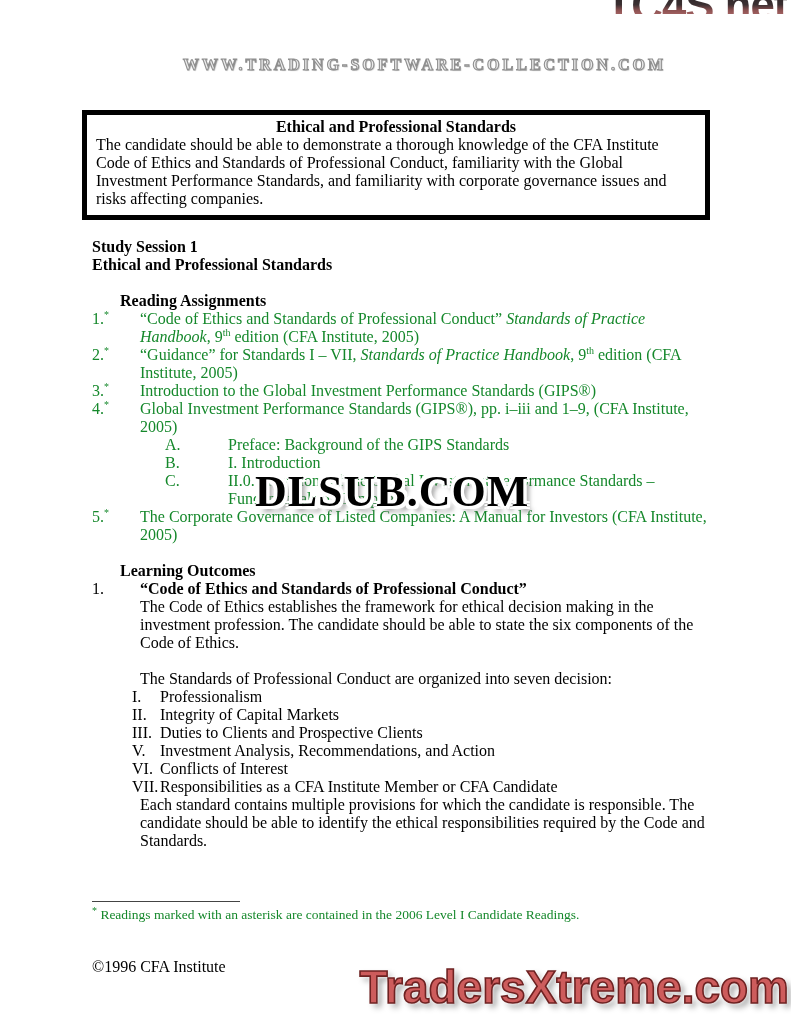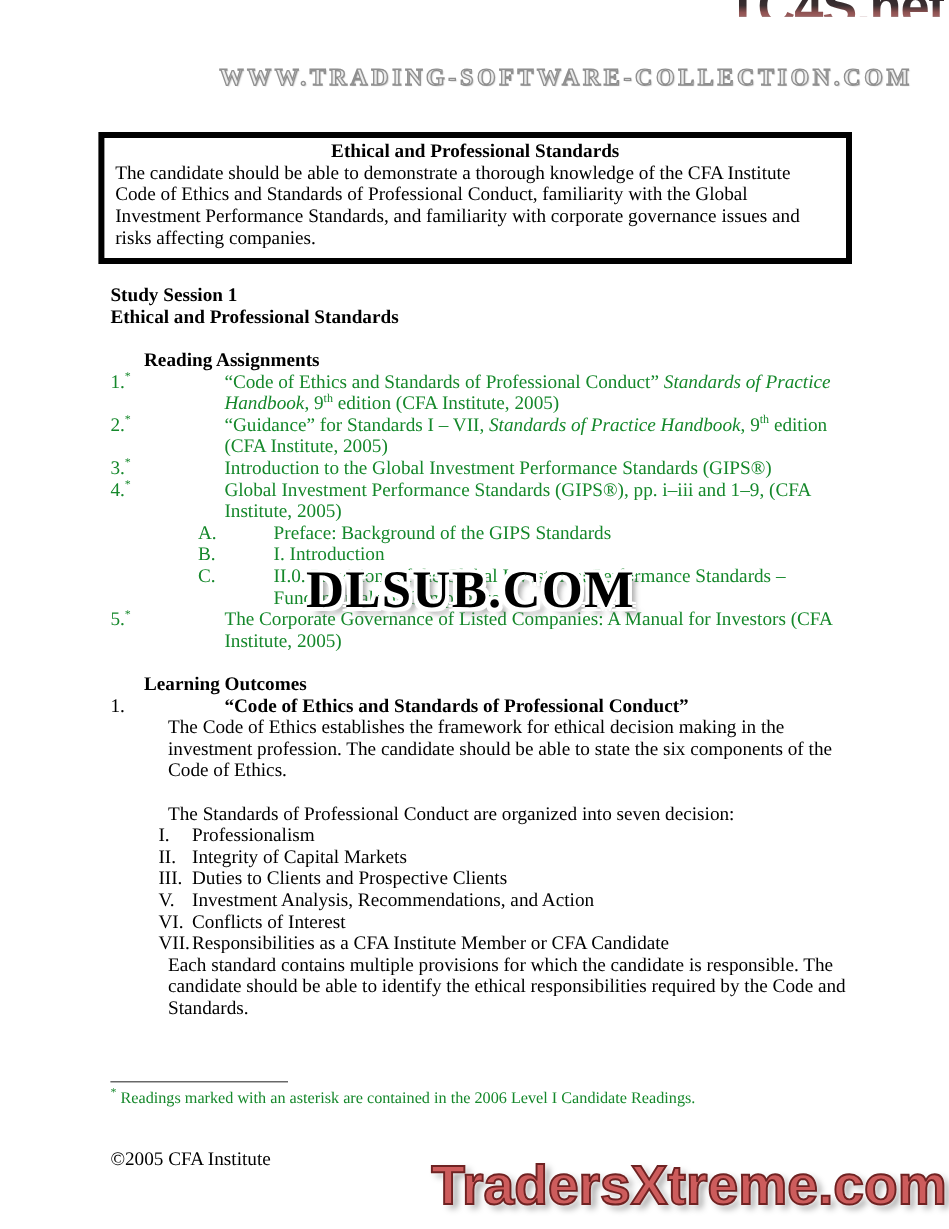--- a/index.html
+++ b/index.html
@@ -22,21 +22,21 @@
     position: absolute; top: -4px; right: 4px;
     font-family: "Liberation Sans", sans-serif;
     font-weight: bold; font-size: 46px; letter-spacing: -1px;
     background: linear-gradient(180deg, #2f272a 0%, #3a2f31 48%, #8d5252 80%, #a06060 100%);
     -webkit-background-clip: text; background-clip: text; color: transparent;
     transform: scaleX(0.95); transform-origin: right;
   }
   .tsc-watermark {
     position: absolute; top: 56px; left: 183px;
     font-family: "Liberation Serif", serif;
-    font-weight: bold; font-size: 20px; letter-spacing: 3px;
+    font-weight: bold; font-size: 16px; letter-spacing: 3px;
     color: #ececec;
     -webkit-text-stroke: 1.1px #8f8f8f;
     text-shadow: 1px 1px 1px #c4c4c4;
     white-space: nowrap;
   }
   .dlsub-watermark {
     position: absolute; top: 483px; left: 255px;
     font-family: "Liberation Serif", serif;
     font-weight: bold; font-size: 44px; letter-spacing: 1px;
     color: #000000;
@@ -65,21 +65,21 @@
   .summary-box .box-title { text-align: center; font-weight: bold; }
 
   
   .content { position: absolute; left: 92px; top: 238px; width: 620px; }
   .heading { font-weight: bold; }
   .mt { margin-top: 18px; margin-left: 28px; }
 
   .green { color: #15882b; }
   .row { display: flex; align-items: flex-start; }
   .row .num { width: 48px; flex: none; }
-  .row .body { flex: 1; margin-left: 47px; }
+  .row .body { flex: 1; }
   .subrow { display: flex; margin-left: 73px; }
   .subrow .subnum { width: 63px; flex: none; }
   .subrow .subbody { flex: 1; }
   .roman-row { display: flex; margin-left: 40px; }
   .roman-row .rnum { width: 28px; flex: none; }
   .indent { margin-left: 48px; }
 
   
   .footnote { position: absolute; left: 92px; top: 901px; width: 620px; }
   .footnote-rule { width: 148px; border-top: 1px solid #444; margin-bottom: 5px; }
@@ -174,14 +174,14 @@
   <div class="indent">Each standard contains multiple provisions for which the candidate is responsible.  The candidate should be able to identify the ethical responsibilities required by the Code and Standards.</div>
 </div>
 
 <div class="dlsub-watermark">DLSUB.COM</div>
 
 <div class="footnote">
   <div class="footnote-rule"></div>
   <div class="footnote-text green"><span class="sup">*</span><span> Readings marked with an asterisk are contained in the 2006 Level I Candidate Readings.</span></div>
 </div>
 
-<div class="copyright">©2005 CFA Institute</div>
+<div class="copyright">©1996 CFA Institute</div>
 <div class="tx-watermark">TradersXtreme.com</div>
 
 </body></html>

